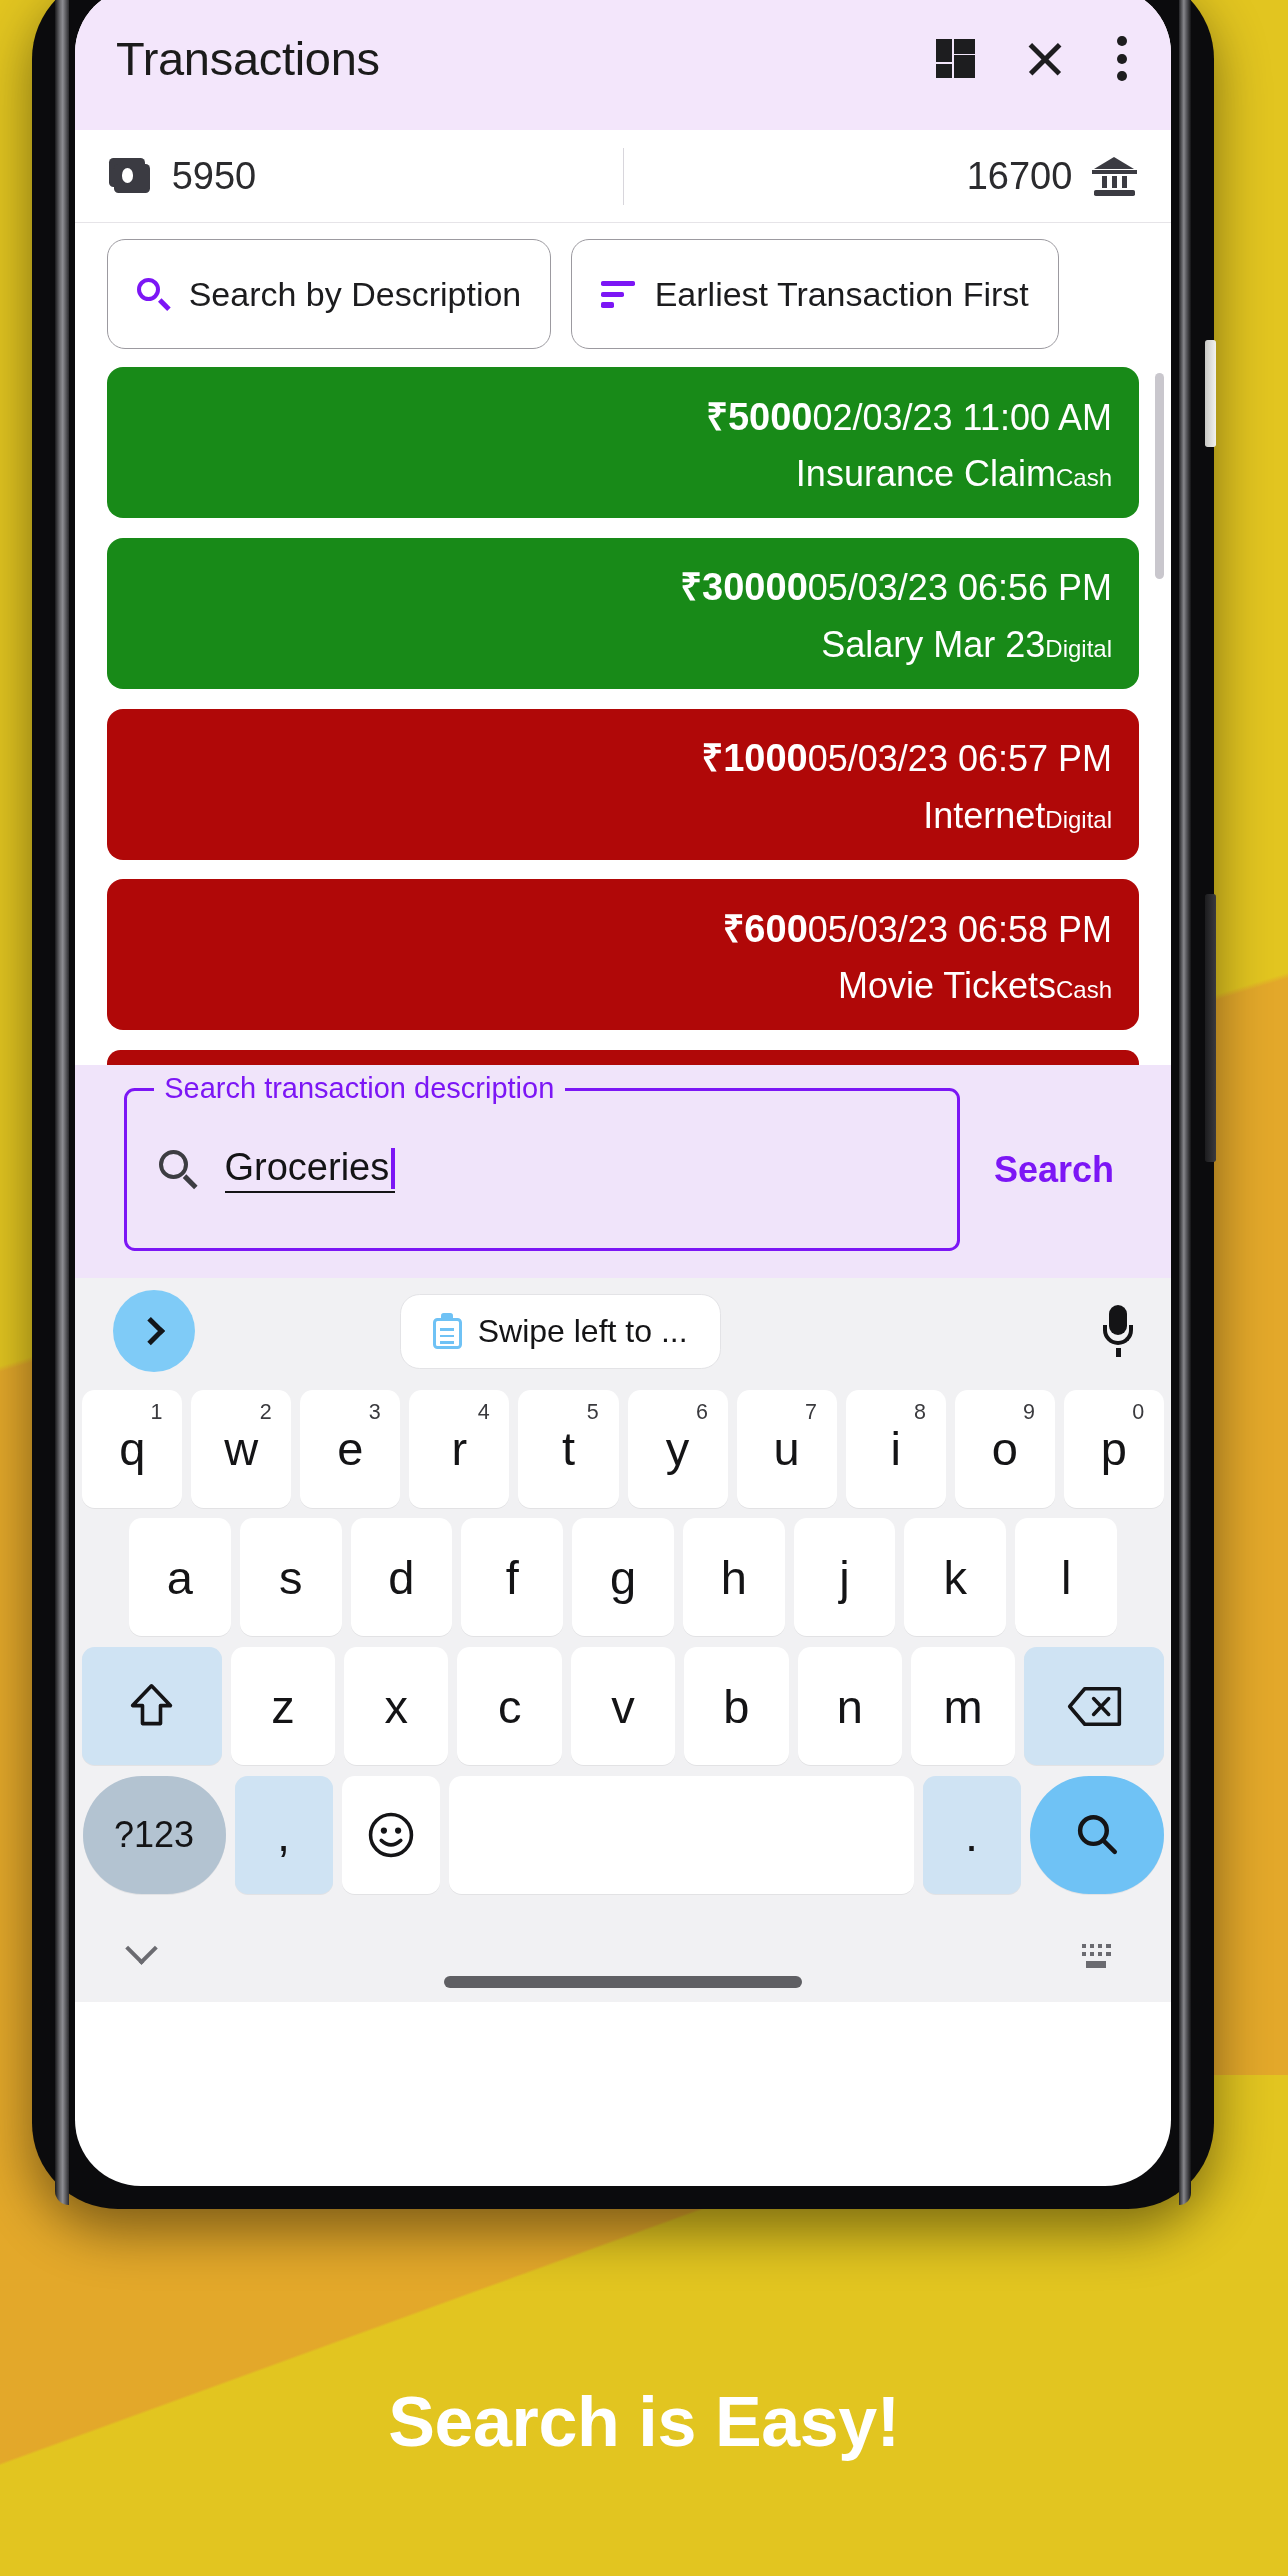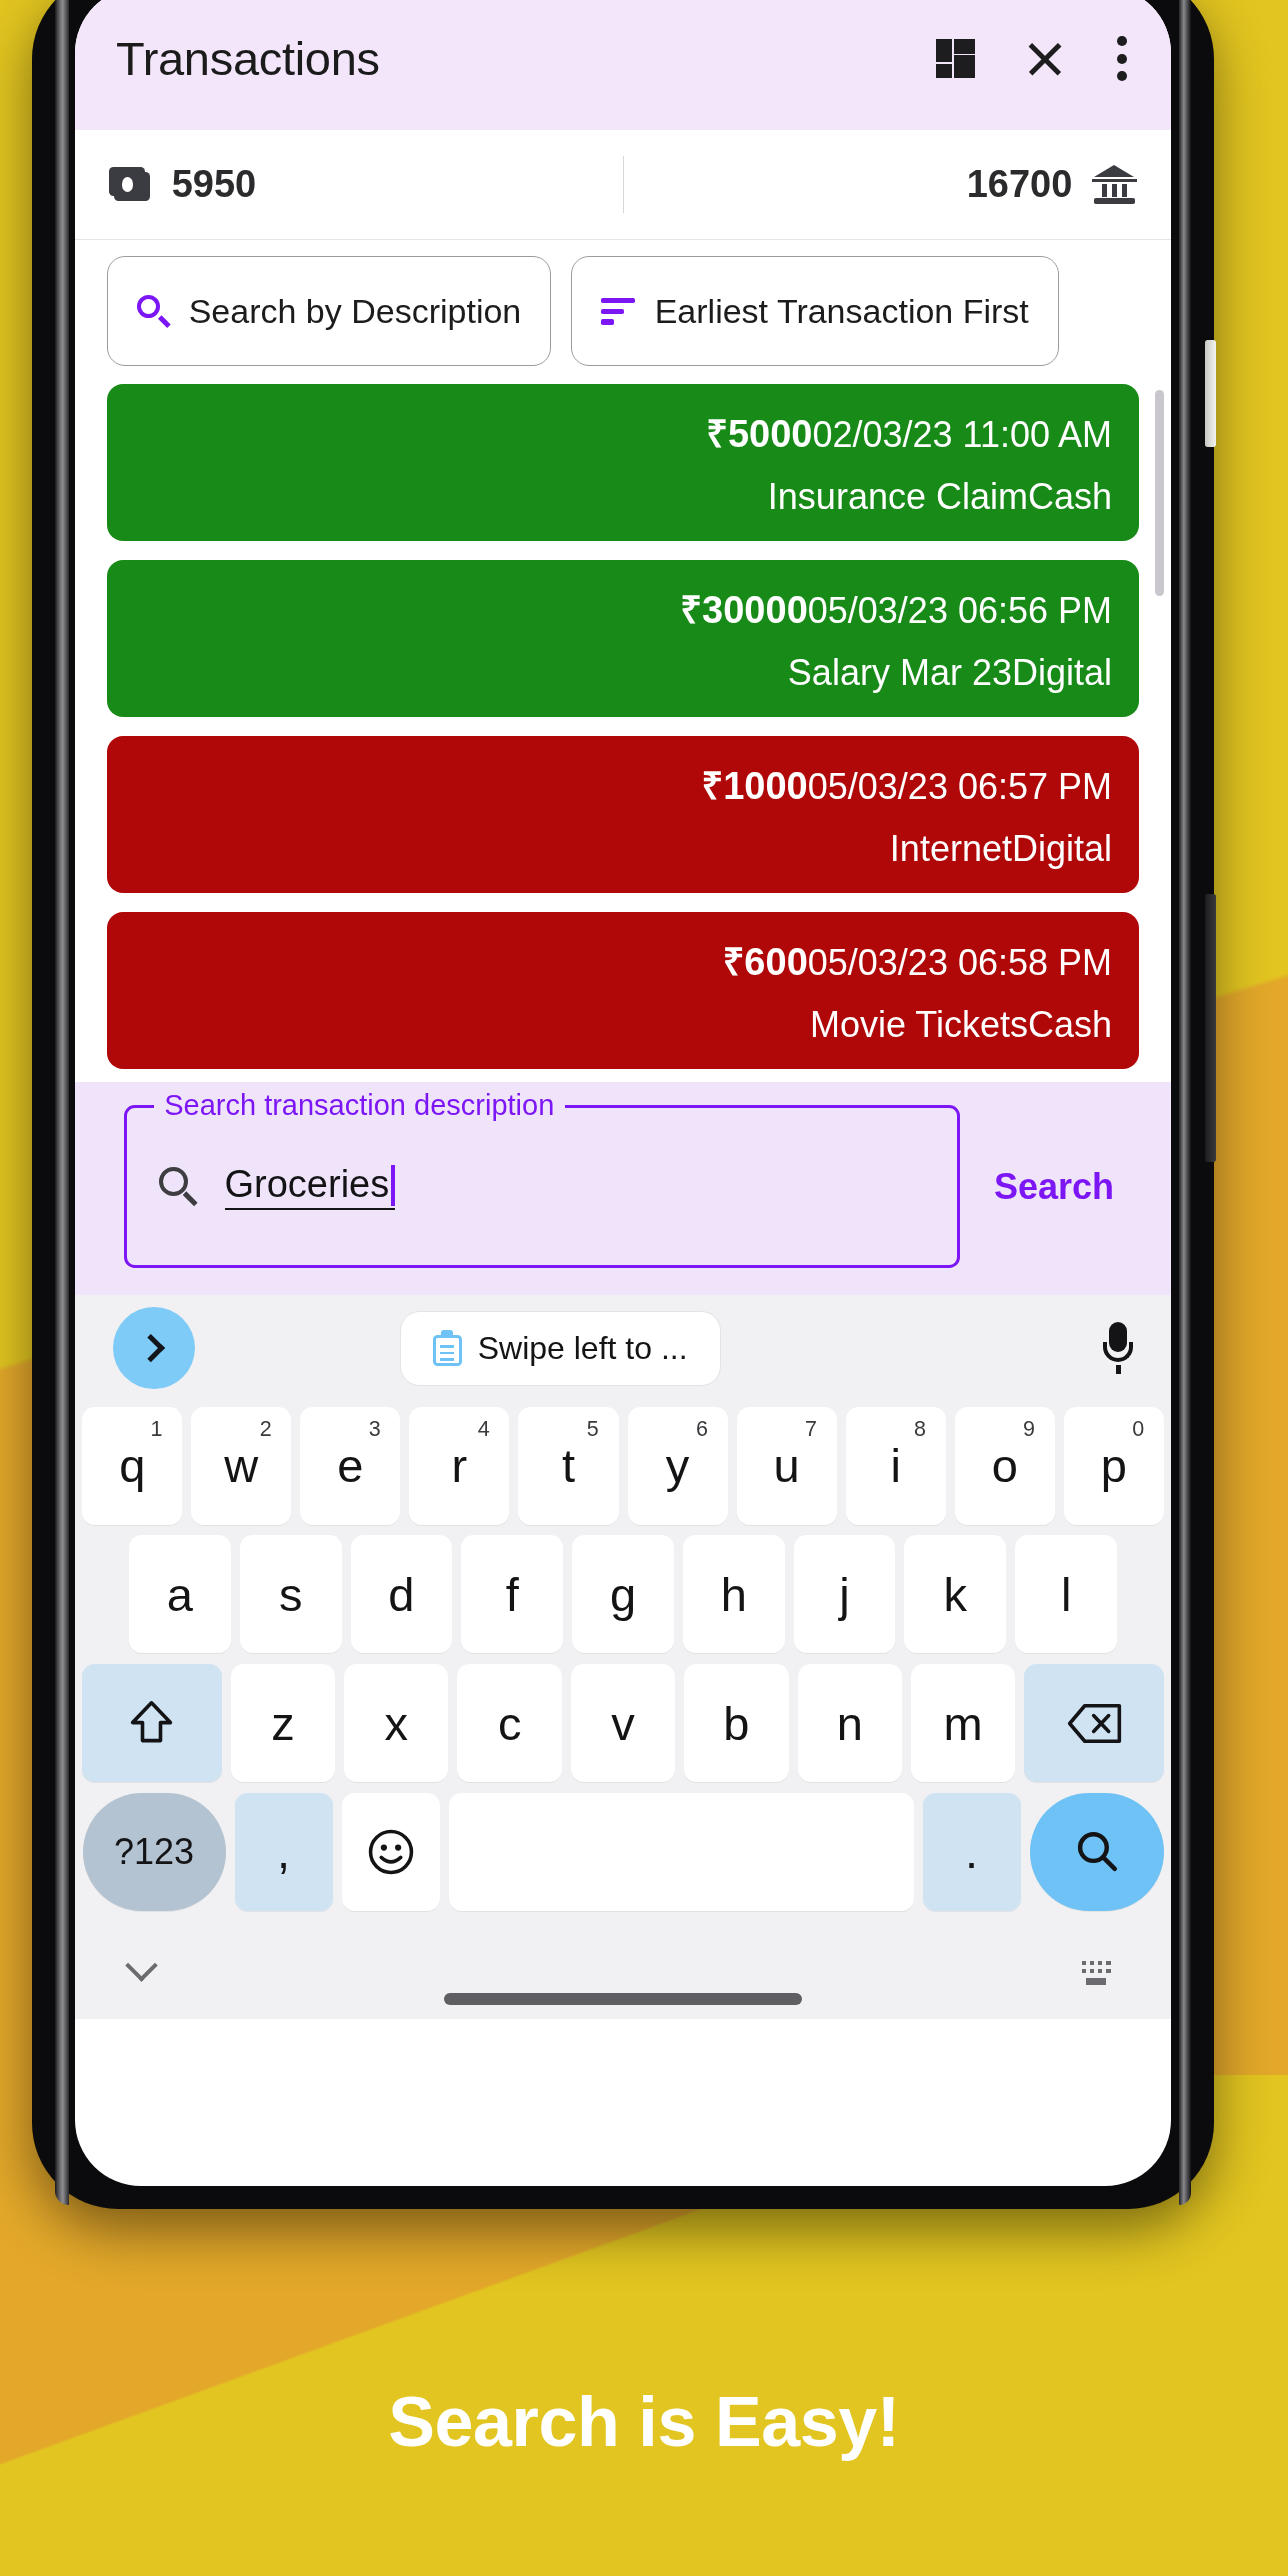--- a/index.html
+++ b/index.html
@@ -89,22 +89,22 @@
   .ic-close { width: 39px; height: 39px; position: relative; }
   .ic-close i { position:absolute; left:50%; top:50%; width:41px; height:4.5px; background:#1d1d1f; }
   .ic-close i:nth-child(1){ transform: translate(-50%,-50%) rotate(45deg); }
   .ic-close i:nth-child(2){ transform: translate(-50%,-50%) rotate(-45deg); }
 
   .ic-dots { width: 16px; height: 45px; display:flex; flex-direction:column; justify-content:space-between; align-items:center; }
   .ic-dots i { width: 9.8px; height: 9.8px; border-radius: 50%; background: #1d1d1f; display:block; }
 
   
   .balances {
-    height: 110px; display: flex; align-items: center;
-    background: #fff; border-bottom: 0.9px solid #e6e4e8; font-weight: bold;
+    height: 93px; display: flex; align-items: center;
+    background: #fff; border-bottom: 0.9px solid #e6e4e8;
   }
   .bal {
     flex: 1; display: flex; align-items: center; gap: 19.7px;
     padding: 0 34px; height: 57px;
   }
   .bal.cash { justify-content: flex-start; }
   .bal.bank { justify-content: flex-end; border-left: 1.8px solid #d8d6dc; }
   .bal-val { font-size: 38px; color: #2b2b2e; }
 
   .ic-cash { position: relative; width: 43px; height: 36px; }
@@ -151,21 +151,21 @@
   .txcard {
     border-radius: 16px; margin-bottom: 19.7px;
     padding: 21.5px 27px 23px 27px; color: #fff;
   }
   .txcard.income { background: #188A18; }
   .txcard.expense { background: #B00808; }
   .txrow { display: flex; justify-content: flex-end; align-items: baseline; }
   .tx-amt { font-size: 38px; font-weight: 700; }
   .tx-date { font-size: 36px; }
   .tx-desc { font-size: 36px; margin-top: 10.7px; }
-  .tx-mode { font-size: 36px; margin-top: 16px; }
+  .tx-mode { font-size: 24px; margin-top: 16px; }
   .txrow.second { margin-top: 1.8px; }
 
   .scrollbar {
     position: absolute; right: 7.2px; top: 5.4px;
     width: 9px; height: 206px; background: #c9c7cd; border-radius: 5.4px;
   }
 
   
   .searchpanel {
     background: #F0E4FA;

